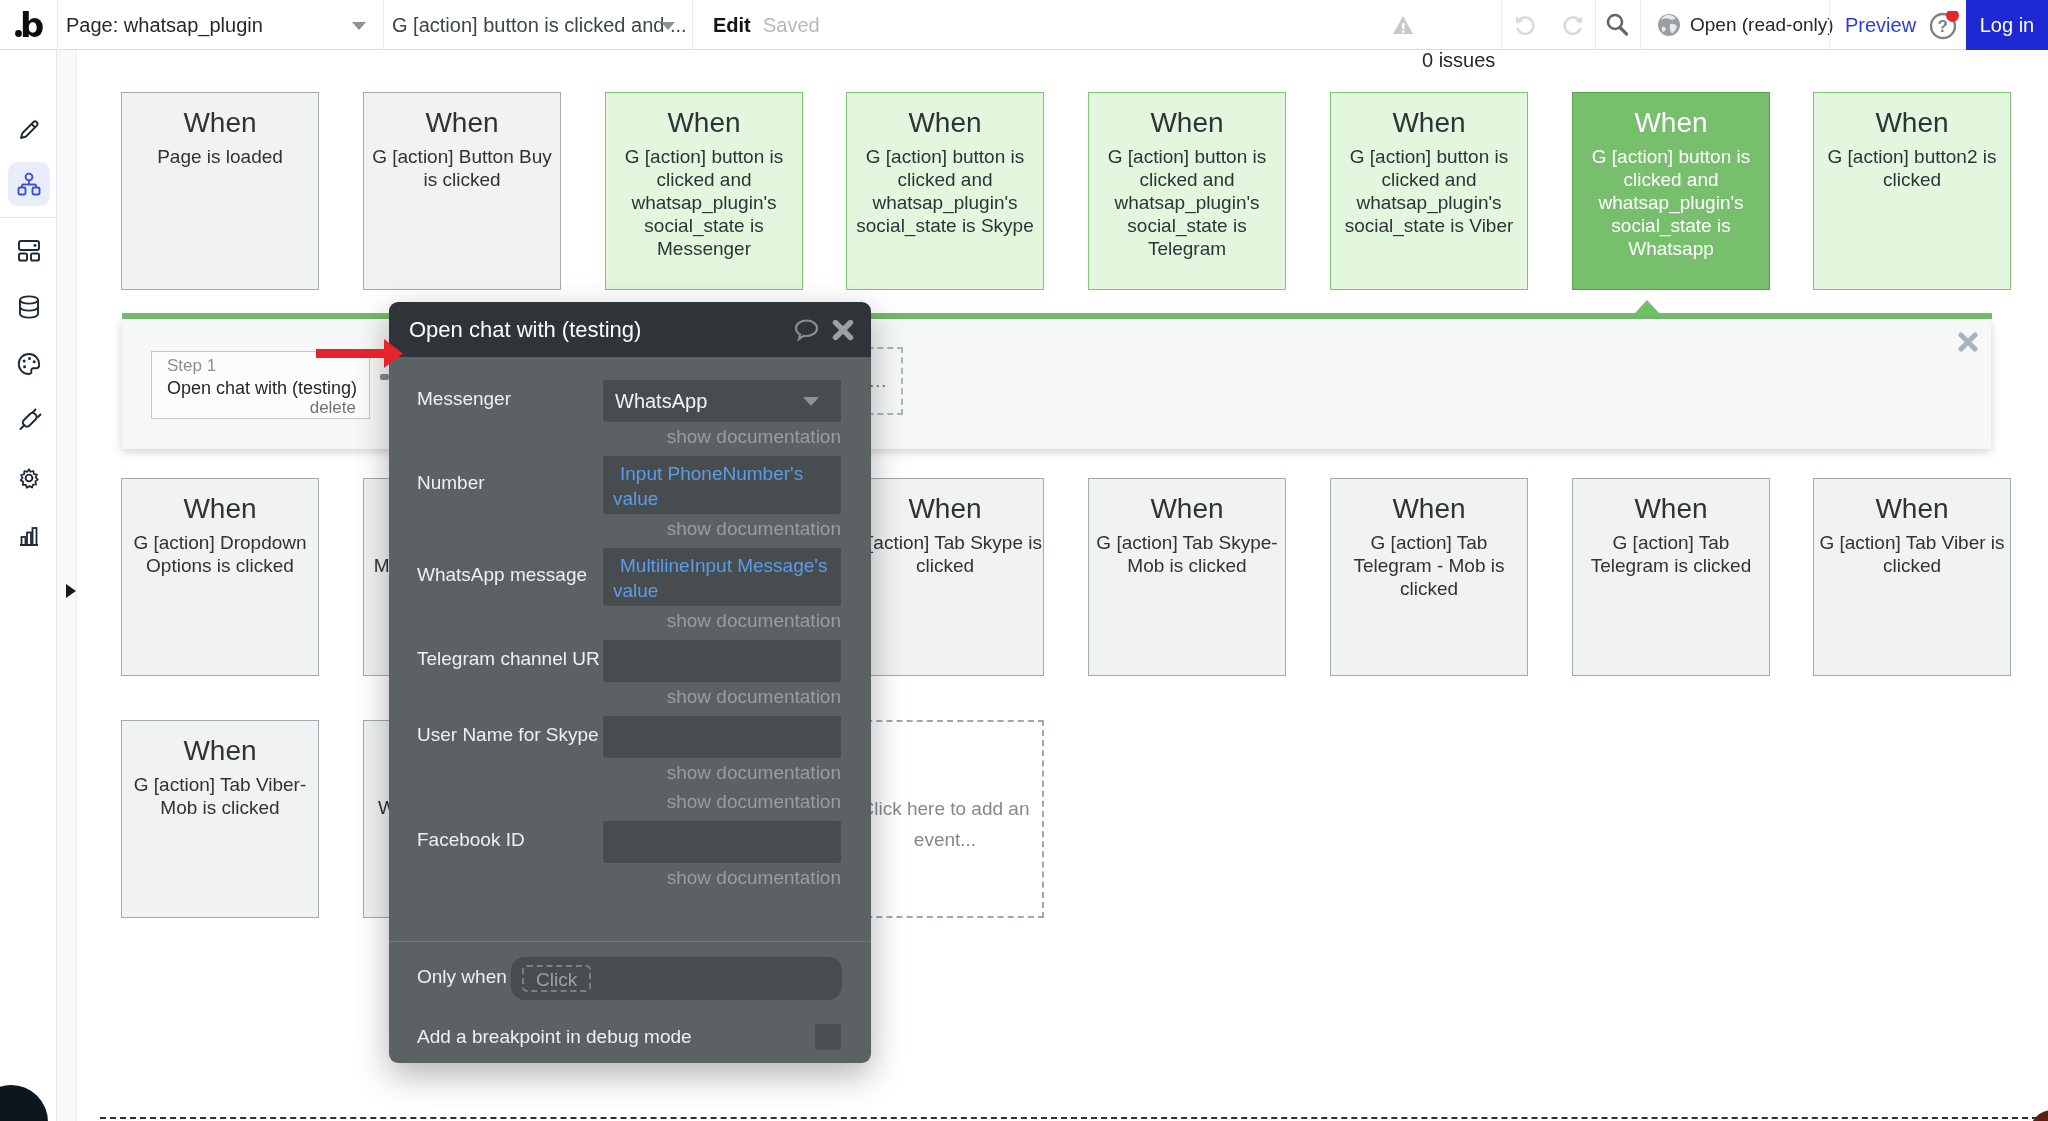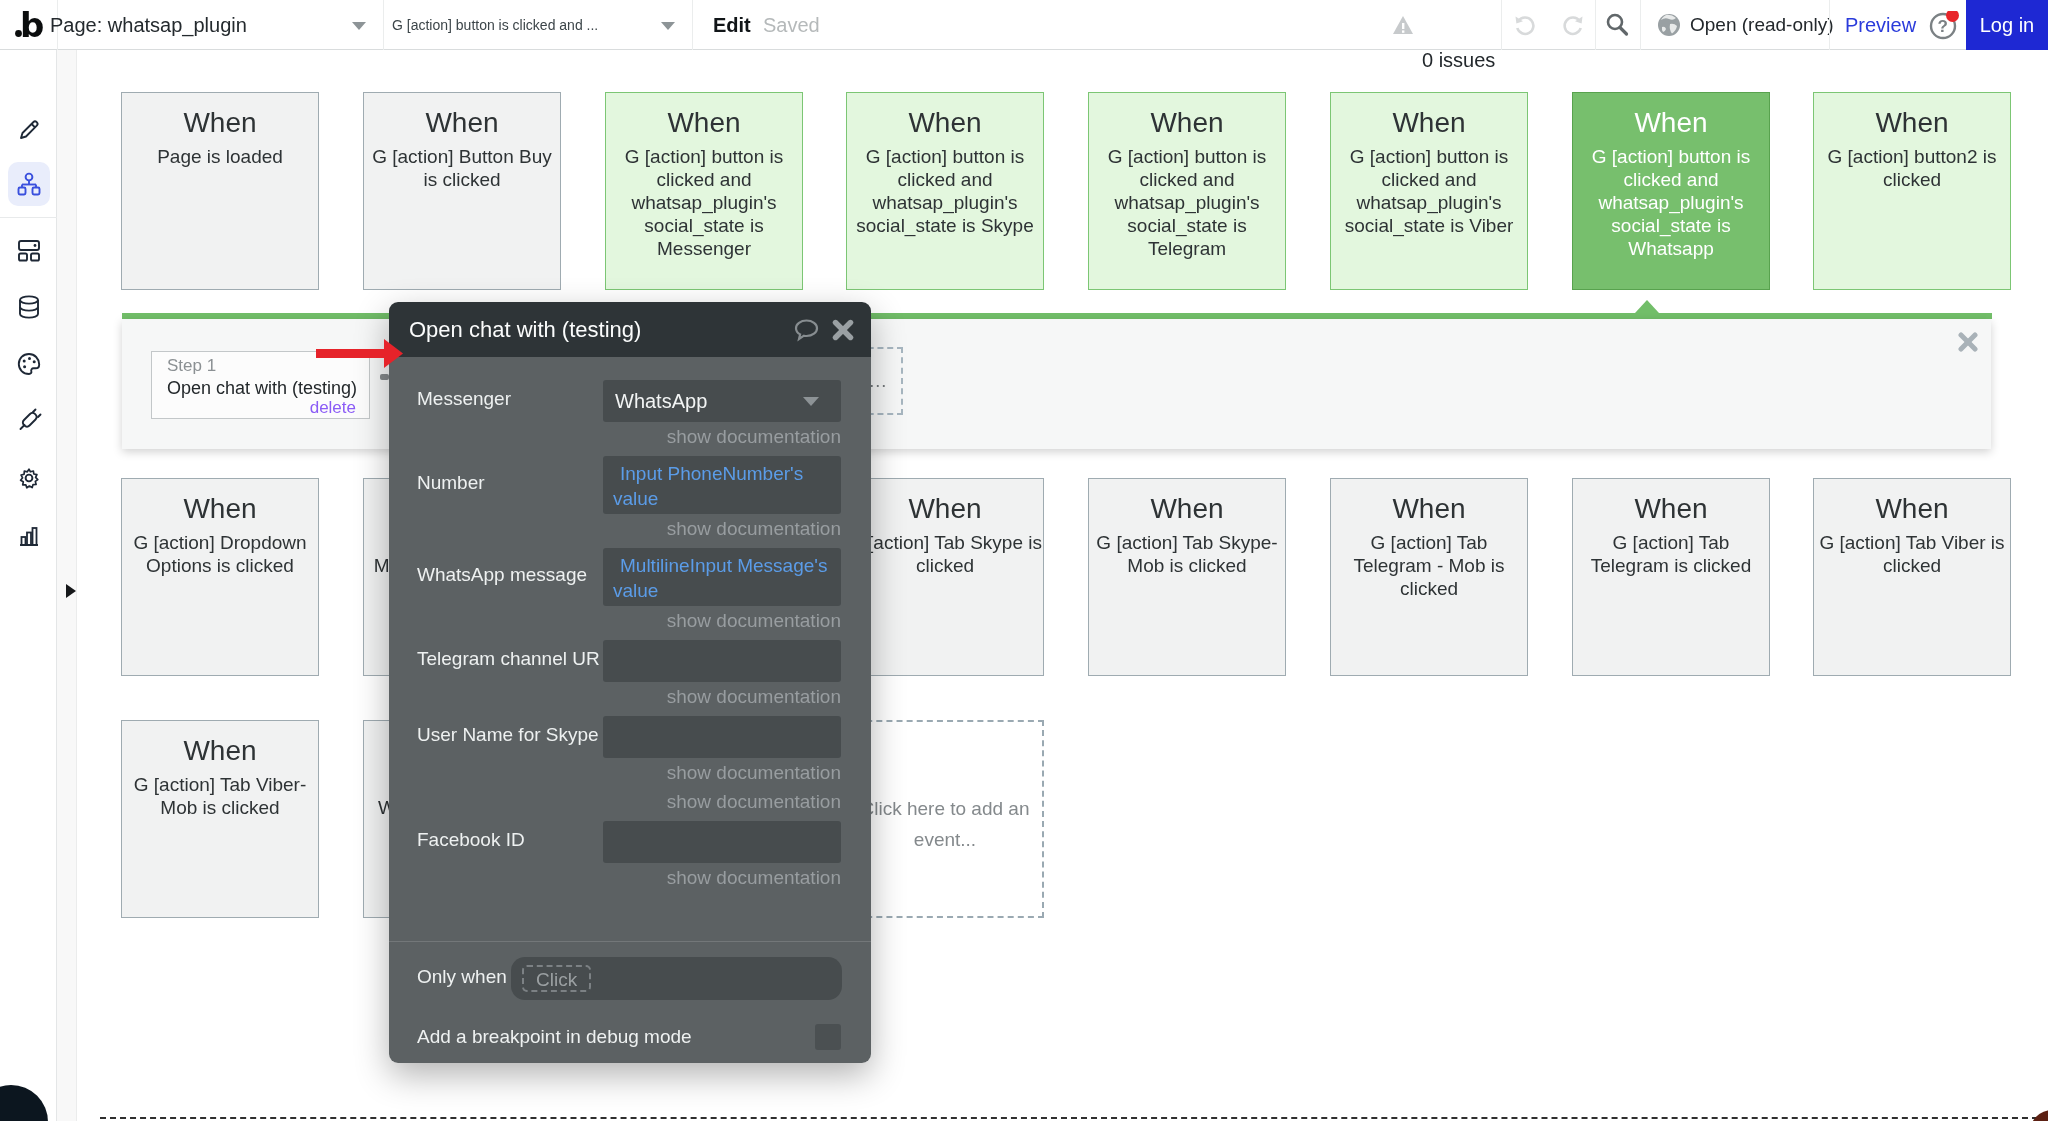--- a/index.html
+++ b/index.html
@@ -10,21 +10,21 @@
   
   #topbar { position:absolute; left:0; top:0; width:2048px; height:50px; background:#ffffff;
     border-bottom:1px solid #d9dcdd; z-index:40; }
   .tb-divider { position:absolute; top:0; width:1px; height:50px; background:#ebeded; }
   .tb-text { position:absolute; top:0; height:50px; line-height:50px; font-size:20px; color:#242a2e; white-space:nowrap; }
   .caret { position:absolute; width:0; height:0; border-left:7px solid transparent;
     border-right:7px solid transparent; border-top:8px solid #8d9497; }
   #logo { position:absolute; left:14px; top:0; width:40px; height:50px; }
   #saved-label { color:#b5b9ba; }
   #edit-label { font-weight:bold; color:#111518; }
-  #flow-select-label { color:#3c4549; font-size:14px; }
+  #flow-select-label { color:#3c4549; font-size:20px; }
   #preview-label { color:#2a3bdb; cursor:pointer; }
   #live-label { color:#23282c; }
   #issues-label { color:#23282c;margin-top:35px; }
   #login-btn { position:absolute; left:1966px; top:0; width:82px; height:50px; background:#1e28d3;
     color:#ffffff; font-size:20px; text-align:center; line-height:50px; cursor:pointer; }
 
   
   #sidebar { position:absolute; left:0; top:50px; width:57px; height:1071px; background:#ffffff;
     border-right:1px solid #e4e6e7; z-index:30; }
   .sb-item { position:absolute; left:0; width:57px; height:44px; display:flex; align-items:center; justify-content:center; }
@@ -53,21 +53,21 @@
   
   #green-line { position:absolute; left:122px; top:313px; width:1870px; height:6px; background:#72be69; z-index:3; }
   #green-caret { position:absolute; left:1635px; top:300px; width:0; height:0; z-index:3;
     border-left:12px solid transparent; border-right:12px solid transparent; border-bottom:13px solid #72be69; }
   #step-panel { position:absolute; left:122px; top:319px; width:1869px; height:130px; background:#f6f7f7;
     box-shadow:0 3px 9px rgba(0,0,0,0.18); z-index:3; }
   #step-card { position:absolute; left:29px; top:32px; width:219px; height:68px; background:#fcfcfc;
     border:1px solid #c3c7c9; cursor:pointer; }
   #step-card .step-num { position:absolute; left:15px; top:4px; font-size:17px; color:#8b9093; }
   #step-card .step-title { position:absolute; left:15px; top:26px; font-size:18px; color:#23282b; white-space:nowrap; }
-  #step-card .step-delete { position:absolute; right:13px; top:46px; font-size:17px; color:#8b5cf6; cursor:pointer; }
+  #step-card .step-delete { position:absolute; right:13px; top:46px; font-size:17px; color:#737373; cursor:pointer; }
   #step-drag { position:absolute; left:258px; top:55px; width:9px; height:6px; background:#85898b; border-radius:2px; }
   #action-slot { position:absolute; left:560px; top:28px; width:221px; height:68px; border:2px dashed #a7b6c0;
     font-size:19px; line-height:64px; color:#74797c; text-align:center; white-space:nowrap;
     overflow:hidden; text-overflow:ellipsis; padding:0 10px; cursor:pointer; }
   #panel-close { position:absolute; right:13px; top:13px; width:20px; height:20px; cursor:pointer; }
 
   
   #modal { position:absolute; left:389px; top:302px; width:482px; height:761px; z-index:20;
     border-radius:9px; box-shadow:0 12px 34px rgba(0,0,0,0.30); }
   #modal-header { position:absolute; left:0; top:0; width:482px; height:55px; background:#2e3437;
@@ -110,21 +110,21 @@
 <body>
 
 <div id="topbar">
   <div id="logo">
     <svg width="40" height="50" viewBox="0 0 40 50">
       <text x="6" y="37" font-family="DejaVu Sans, sans-serif" font-size="34" font-weight="600" fill="#0b0d0e">b</text>
       <circle cx="4.5" cy="33.5" r="3.4" fill="#0b0d0e"></circle>
     </svg>
   </div>
   <div class="tb-divider" style="left:57px;"></div>
-  <div class="tb-text" style="left:50px;">Page: whatsap_plugin</div>
+  <div class="tb-text" style="left:66px;">Page: whatsap_plugin</div>
   <div class="caret" style="left:352px; top:22px;"></div>
   <div class="tb-divider" style="left:383px;"></div>
   <div class="tb-text" id="flow-select-label" style="left:392px;">G [action] button is clicked and ...</div>
   <div class="caret" style="left:661px; top:22px;"></div>
   <div class="tb-divider" style="left:692px;"></div>
   <div class="tb-text" id="edit-label" style="left:713px;">Edit</div>
   <div class="tb-text" id="saved-label" style="left:763px;">Saved</div>
 
   <div class="abs" style="left:1392px; top:13px;">
     <svg width="22" height="24" viewBox="0 0 22 24">

